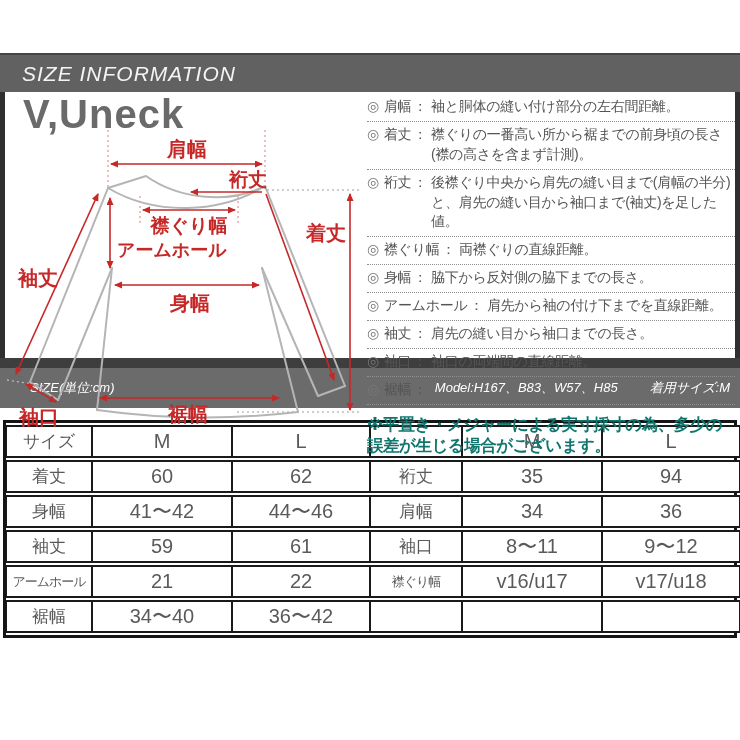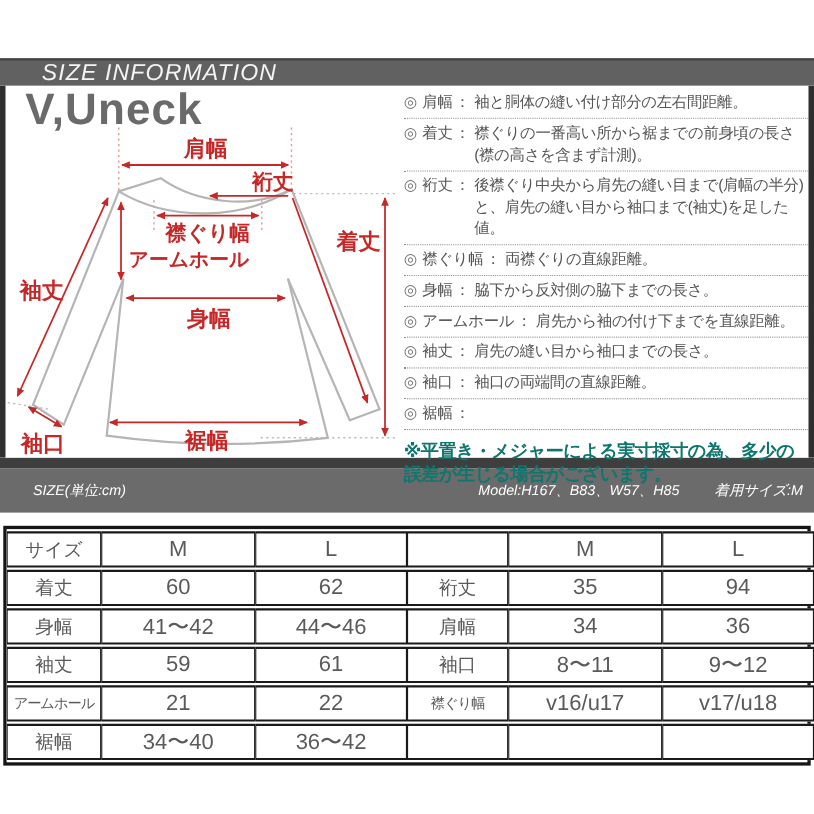--- a/index.html
+++ b/index.html
@@ -3,28 +3,28 @@
 <meta charset="utf-8">
 <style>
   html,body{margin:0;padding:0;}
   body{
     width:740px;height:740px;background:#ffffff;overflow:hidden;
     font-family:"Liberation Sans","DejaVu Sans",sans-serif;
     -webkit-font-smoothing:antialiased;
   }
   .top-space{height:53px;background:#fff;}
   .title-bar{
-    height:25px;background:#616161;border-top:2px solid #454545;
-    display:flex;align-items:center;padding-left:38px;box-sizing:border-box;
+    height:39px;background:#616161;border-top:2px solid #454545;
+    display:flex;align-items:center;padding-left:22px;box-sizing:border-box;
   }
   .title-bar .bar-text{
     color:#f4f4f4;font-style:italic;font-size:21px;letter-spacing:1px;
   }
   .content{
-    position:relative;height:338px;background:#fff;
+    position:relative;height:266px;background:#fff;
     border-left:5px solid #2f2f2f;border-right:5px solid #2f2f2f;
     box-sizing:border-box;
   }
   .brand-title{
     position:absolute;left:18px;top:0px;
     font-size:40px;font-weight:bold;color:#6a6a6a;letter-spacing:1px;
   }
   .diagram-svg{position:absolute;left:0px;top:26px;}
   .diagram-svg text{
     font-family:"Liberation Sans","DejaVu Sans",sans-serif;

